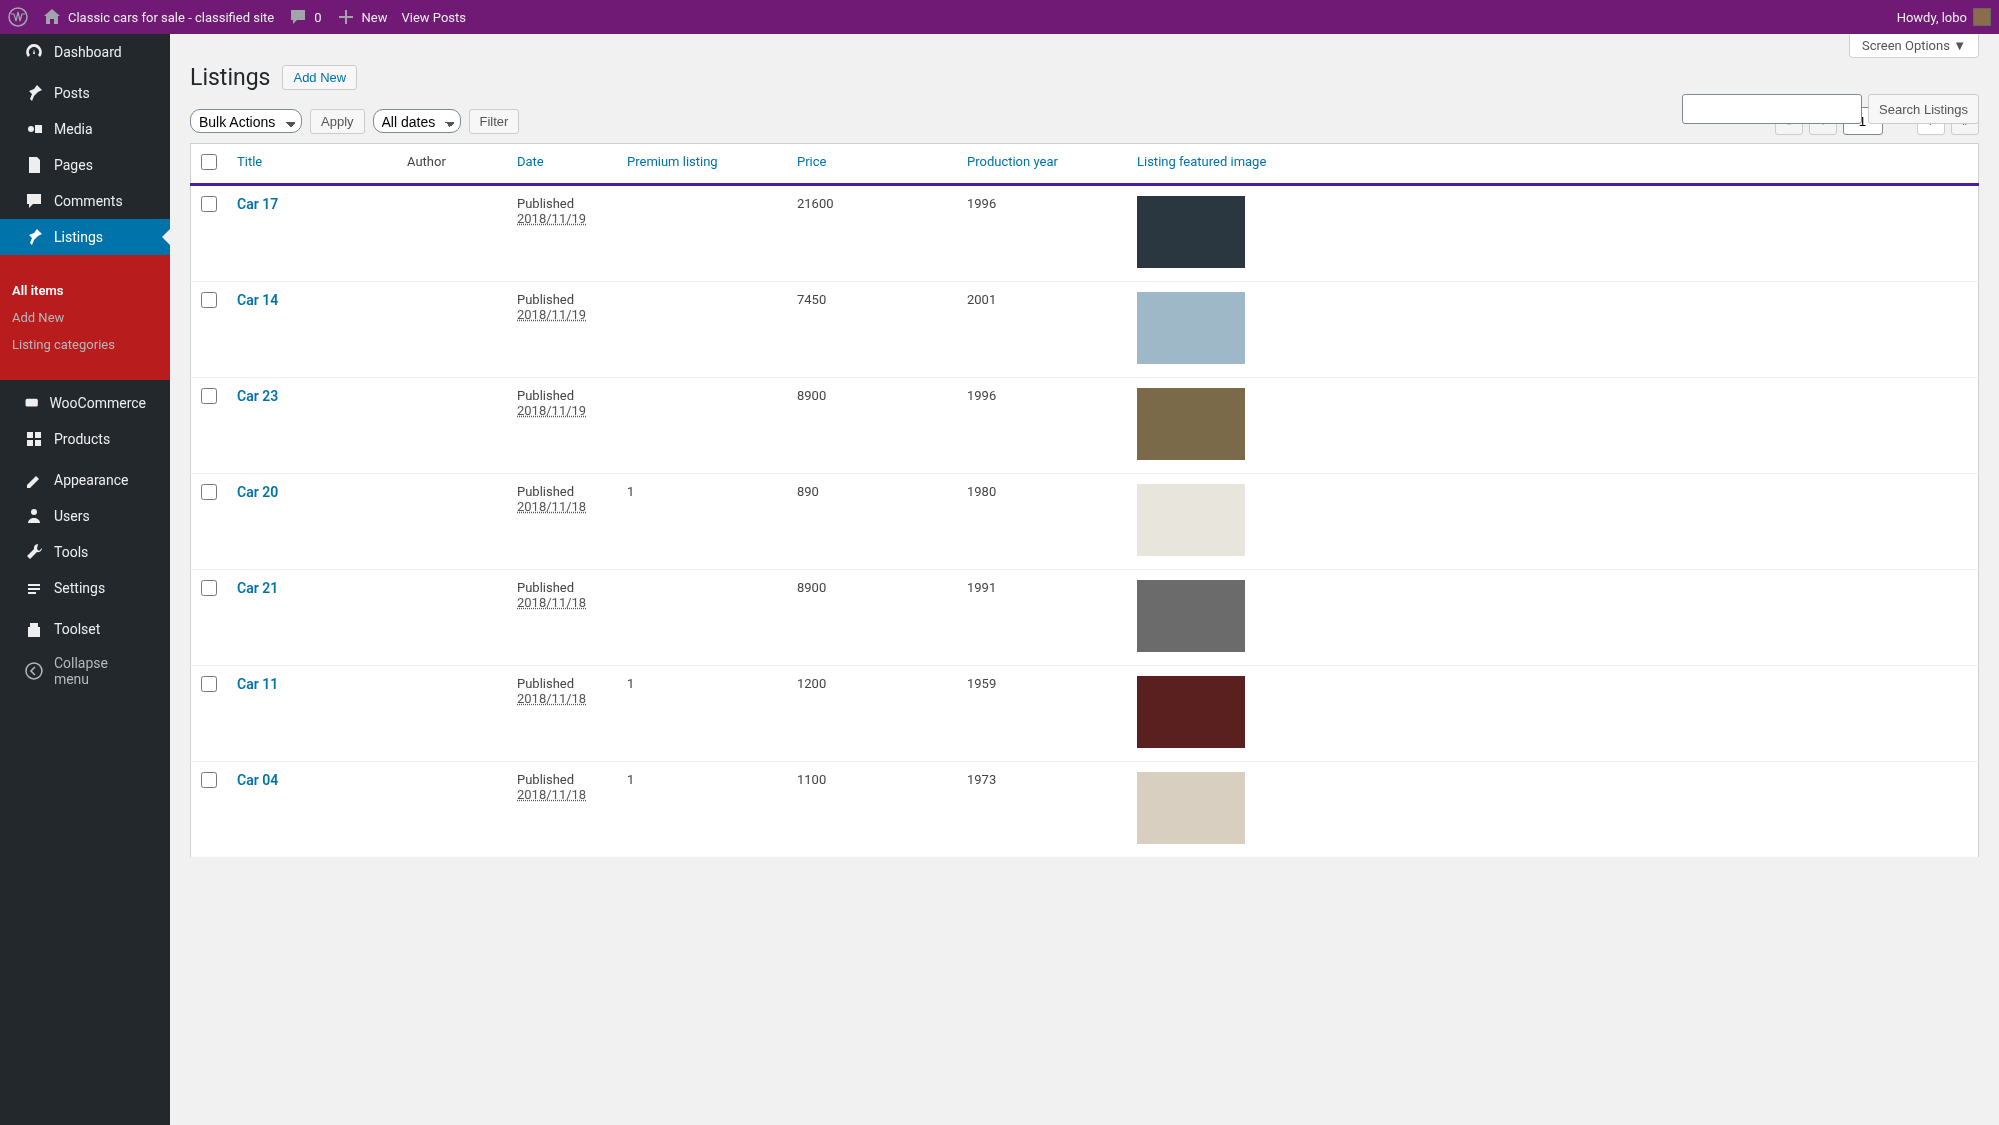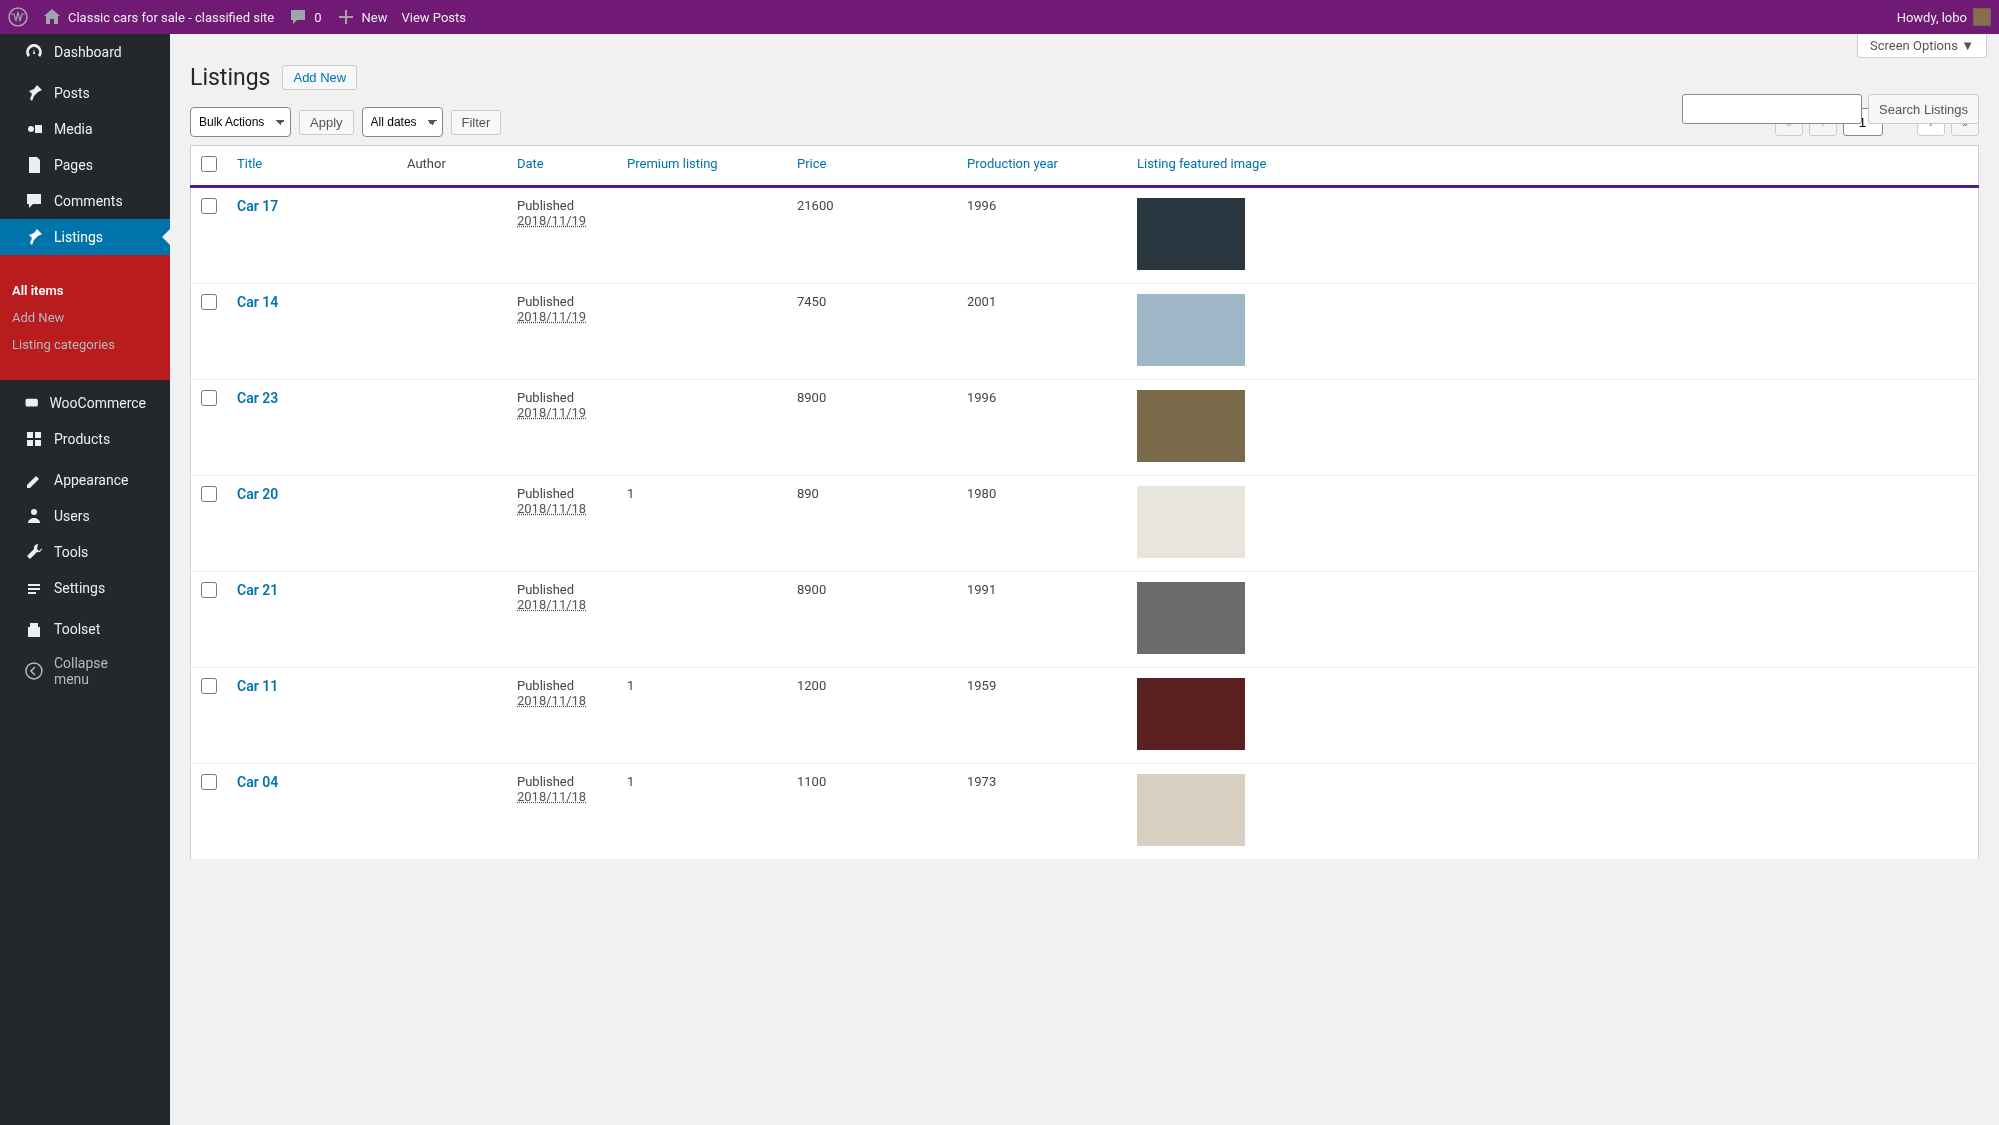--- a/index.html
+++ b/index.html
@@ -22,31 +22,31 @@
 .menu-item.current::after { content: ""; position: absolute; right: 0; top: 50%; transform: translateY(-50%); border: 8px solid transparent; border-right-color: #f1f1f1; }
 .menu-icon { width: 20px; height: 20px; display: inline-flex; align-items: center; justify-content: center; fill: #a0a5aa; }
 .menu-item.current .menu-icon { fill: #fff; }
 .submenu { background: #b91c1c; padding: 22px 0; }
 .submenu-item { padding: 6px 12px; color: #b4b9be; cursor: pointer; font-size: 13px; }
 .submenu-item.current { color: #fff; font-weight: 600; }
 .menu-sep { height: 5px; display: block; }
 
 
 .content { flex: 1; padding: 10px 20px; background: #f1f1f1; position: relative; }
-.screen-options { position: absolute; top: 0; right: 12px; background: #fff; border: 1px solid #ccd0d4; border-top: none; padding: 4px 12px; font-size: 13px; color: #555; cursor: pointer; border-radius: 0 0 4px 4px; }
+.screen-options { position: absolute; top: 0; right: 20px; background: #fff; border: 1px solid #ccd0d4; border-top: none; padding: 4px 12px; font-size: 13px; color: #555; cursor: pointer; border-radius: 0 0 4px 4px; }
 .page-title-row { display: flex; align-items: center; gap: 12px; margin: 20px 0 16px; }
 h1.page-title { font-size: 23px; font-weight: 400; color: #23282d; }
 .btn { background: #f7f7f7; border: 1px solid #ccc; padding: 4px 10px; border-radius: 3px; cursor: pointer; font-size: 13px; color: #555; }
 .btn-link { color: #0073aa; border-color: #ccc; }
 .subsubsub { margin-bottom: 12px; font-size: 13px; color: #666; }
 .subsubsub a { color: #0073aa; }
 .subsubsub a.current { color: #000; font-weight: 600; }
 .subsubsub .count { color: #555; }
 .tablenav { display: flex; align-items: center; gap: 8px; margin-bottom: 8px; }
-select { padding: 4px 24px 4px 8px; border: 1px solid #7e8993; border-radius: 4px; font-size: 12px; background: #fff; height: 30px; appearance: none; background-image: linear-gradient(45deg, transparent 50%, #555 50%), linear-gradient(135deg, #555 50%, transparent 50%); background-position: right 10px top 12px, right 5px top 12px; background-size: 5px 5px; background-repeat: no-repeat; }
+select { padding: 4px 24px 4px 8px; border: 1px solid #7e8993; border-radius: 10px; font-size: 14px; background: #fff; height: 24px; appearance: none; background-image: linear-gradient(45deg, transparent 50%, #555 50%), linear-gradient(135deg, #555 50%, transparent 50%); background-position: right 10px top 12px, right 5px top 12px; background-size: 5px 5px; background-repeat: no-repeat; }
 .tablenav-pages { margin-left: auto; display: flex; align-items: flex-start; gap: 6px; font-size: 13px; color: #555; }
 .paging-btn { background: #fff; border: 1px solid #ccc; width: 28px; height: 28px; display: inline-flex; align-items: center; justify-content: center; cursor: pointer; border-radius: 3px; color: #555; }
 .paging-btn.disabled { background: #f5f5f5; color: #aaa; cursor: default; }
 input.page-num { width: 40px; height: 28px; text-align: center; border: 1px solid #7e8993; border-radius: 3px; }
 .search-box { position: absolute; top: 60px; right: 20px; display: flex; gap: 6px; }
 .search-box input[type=text] { width: 180px; height: 30px; border: 1px solid #7e8993; border-radius: 3px; padding: 0 6px; }
 
 
 table.listings { width: 100%; border-collapse: collapse; background: #fff; border: 1px solid #ccd0d4; }
 table.listings th, table.listings td { text-align: left; padding: 10px 10px; vertical-align: top; font-size: 13px; }

